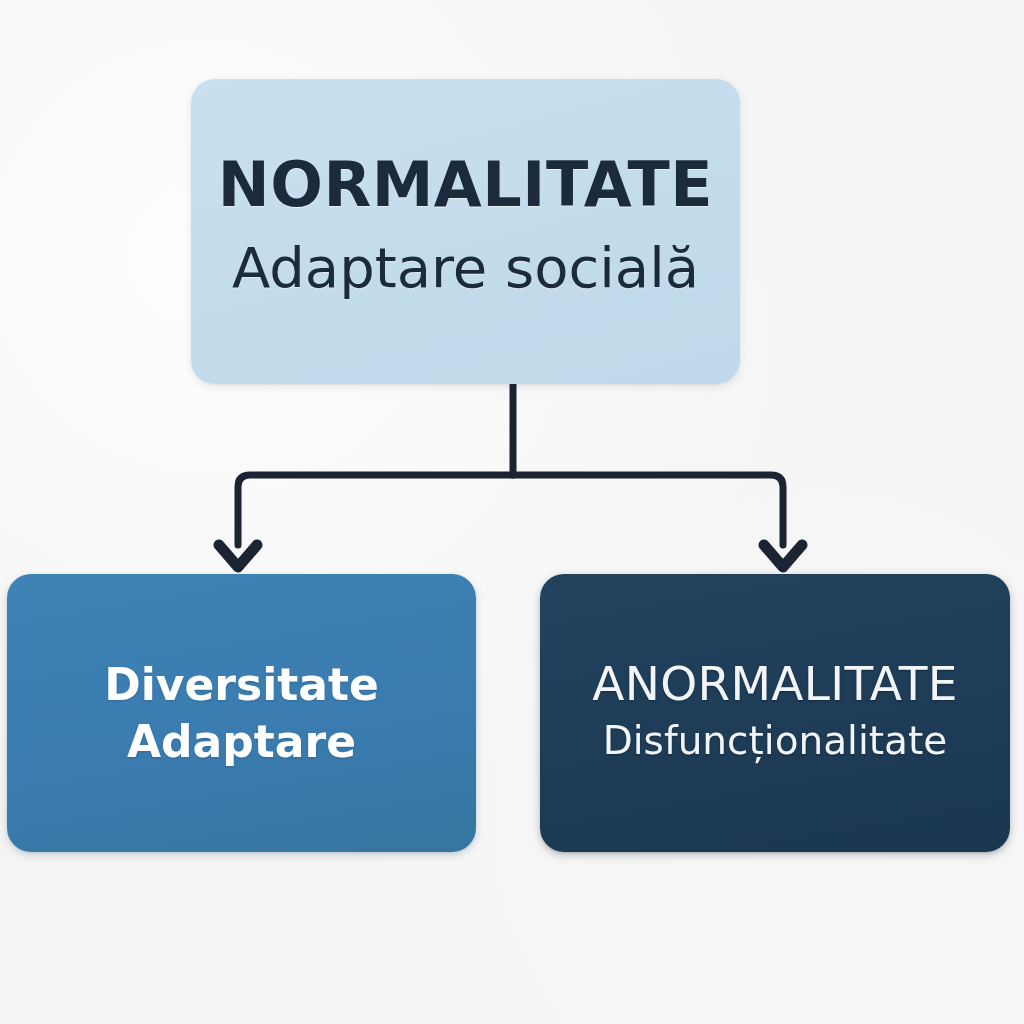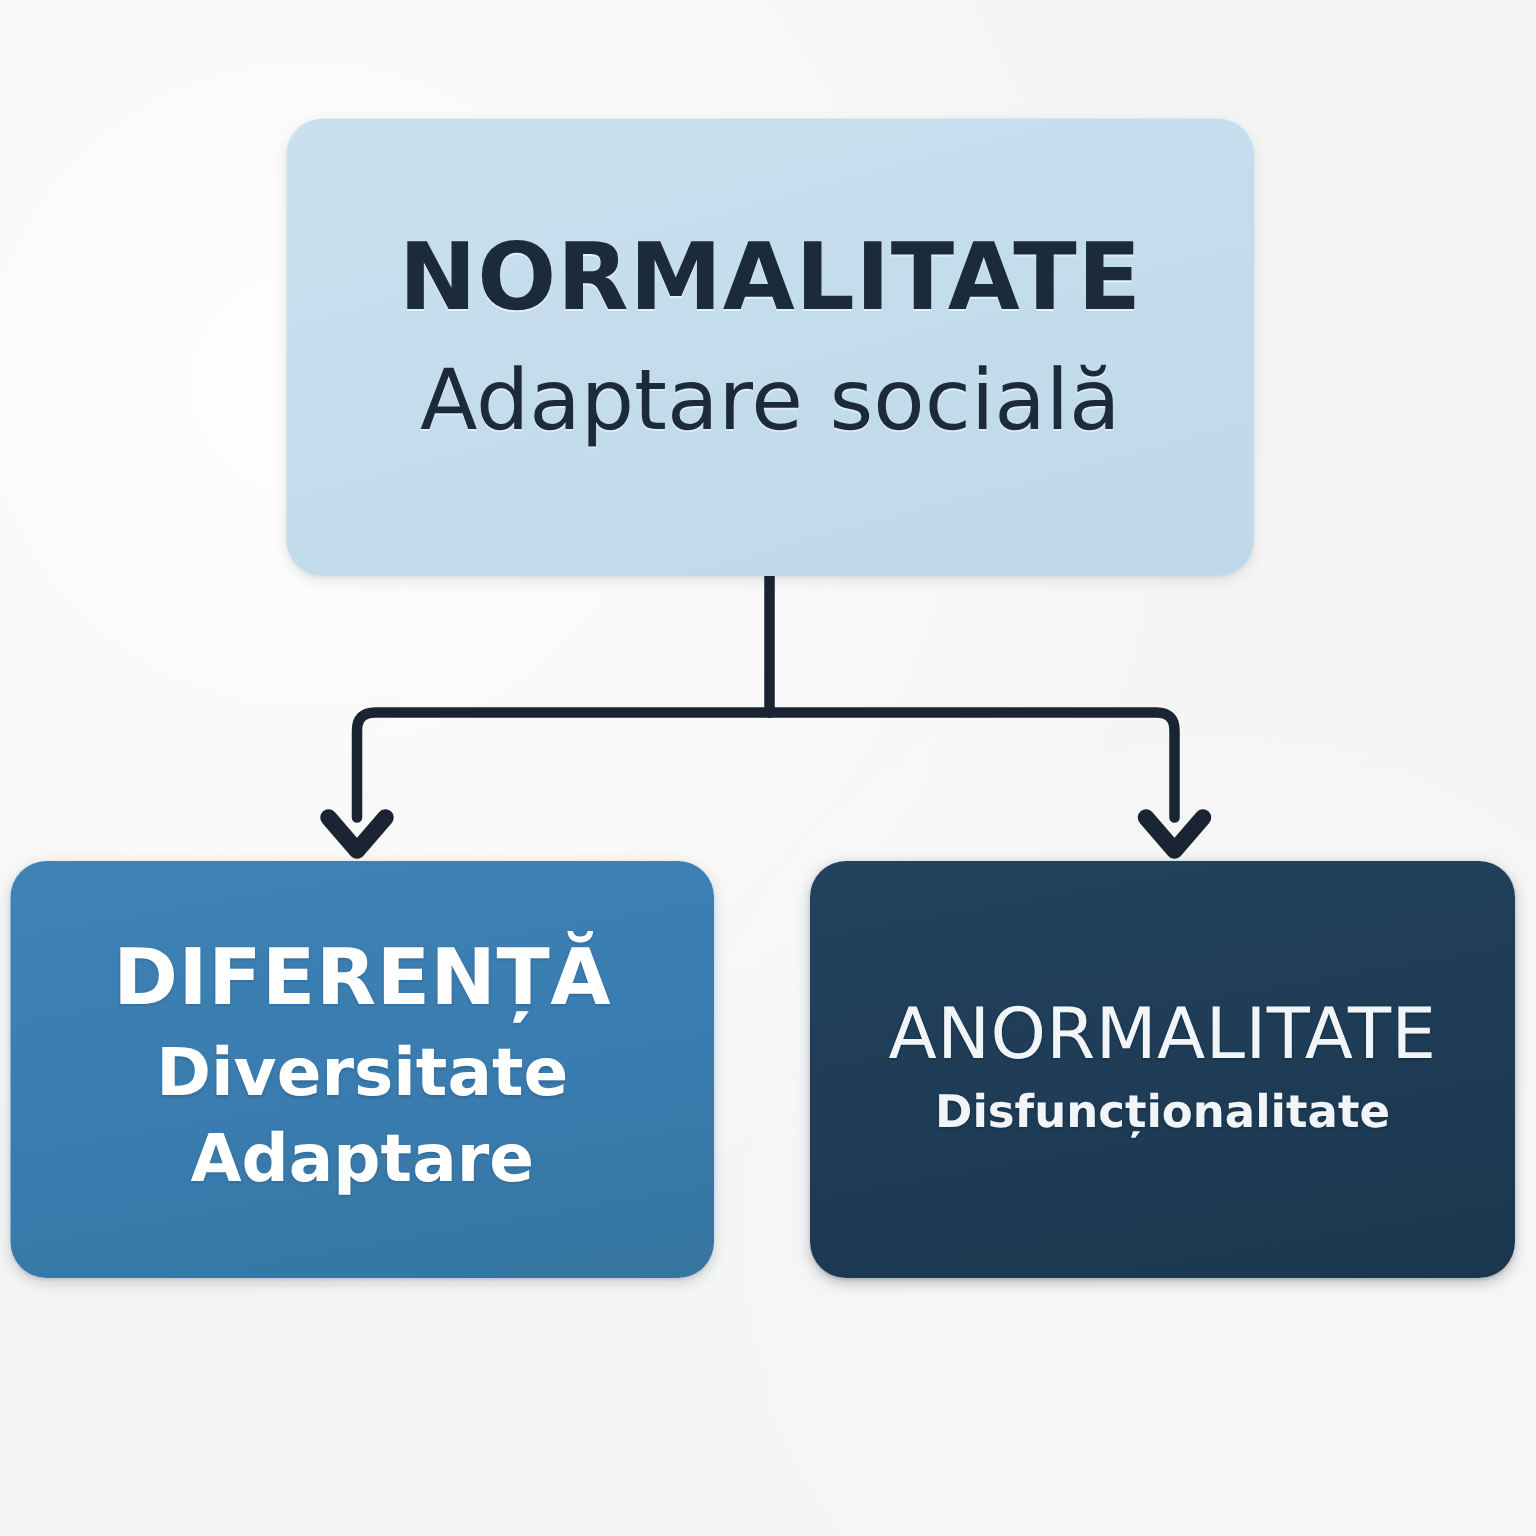--- a/index.html
+++ b/index.html
@@ -43,21 +43,21 @@
     align-items: center;
     justify-content: center;
     text-align: center;
     border-radius: 24px;
   }
 
   
   .node-normalitate {
     left: 191px;
     top: 79px;
-    width: 645px;
+    width: 549px;
     height: 305px;
     background: linear-gradient(165deg, #c9e0ee 0%, #c3dcec 55%, #bfd9ea 100%);
     box-shadow: 0 3px 9px rgba(30,50,70,0.10), 0 1px 2px rgba(30,50,70,0.06);
     color: #1b2b3b;
     padding-bottom: 6px;
   }
   .node-normalitate .n-title {
     font-size: 62px;
     font-weight: 700;
     letter-spacing: 0.5px;
@@ -109,22 +109,22 @@
   }
   .node-anormalitate .n-title {
     font-size: 47px;
     font-weight: 400;
     letter-spacing: 0.3px;
     line-height: 1.05;
     margin-bottom: 8px;
     text-shadow: 0 1px 2px rgba(0,10,20,0.35);
   }
   .node-anormalitate .n-line {
-    font-size: 30px;
-    font-weight: 700;
+    font-size: 39px;
+    font-weight: 400;
     line-height: 1.30;
     text-shadow: 0 1px 2px rgba(0,10,20,0.30);
   }
 
   .n-sub { display: flex; flex-direction: column; align-items: center; }
 </style>
 </head>
 <body>
 
 <div class="canvas">
@@ -144,21 +144,20 @@
   </svg>
 
   <div class="node node-normalitate">
     <div class="n-title">NORMALITATE</div>
     <div class="n-sub">
       <div class="n-line">Adaptare socială</div>
     </div>
   </div>
 
   <div class="node node-diferenta">
-    <div class="n-title">DIFERENȚĂ</div>
     <div class="n-sub">
       <div class="n-line">Diversitate</div>
       <div class="n-line">Adaptare</div>
     </div>
   </div>
 
   <div class="node node-anormalitate">
     <div class="n-title">ANORMALITATE</div>
     <div class="n-sub">
       <div class="n-line">Disfuncționalitate</div>

